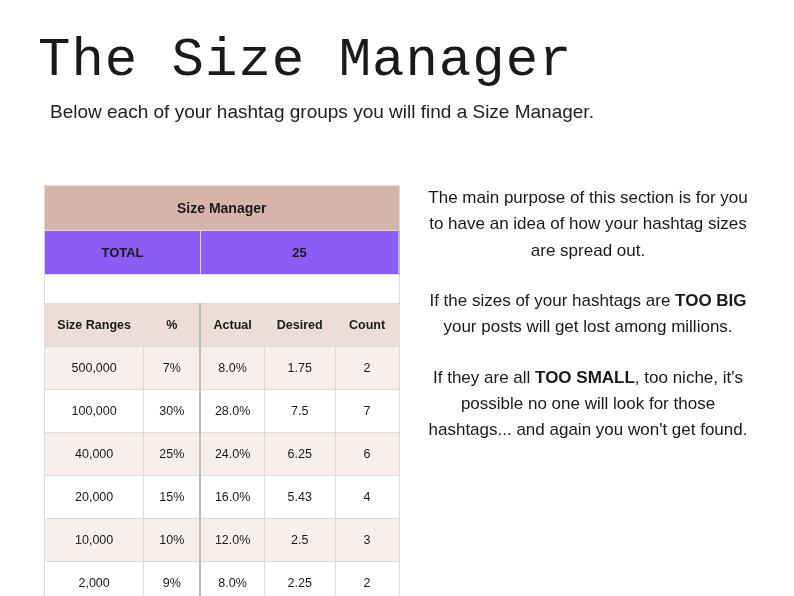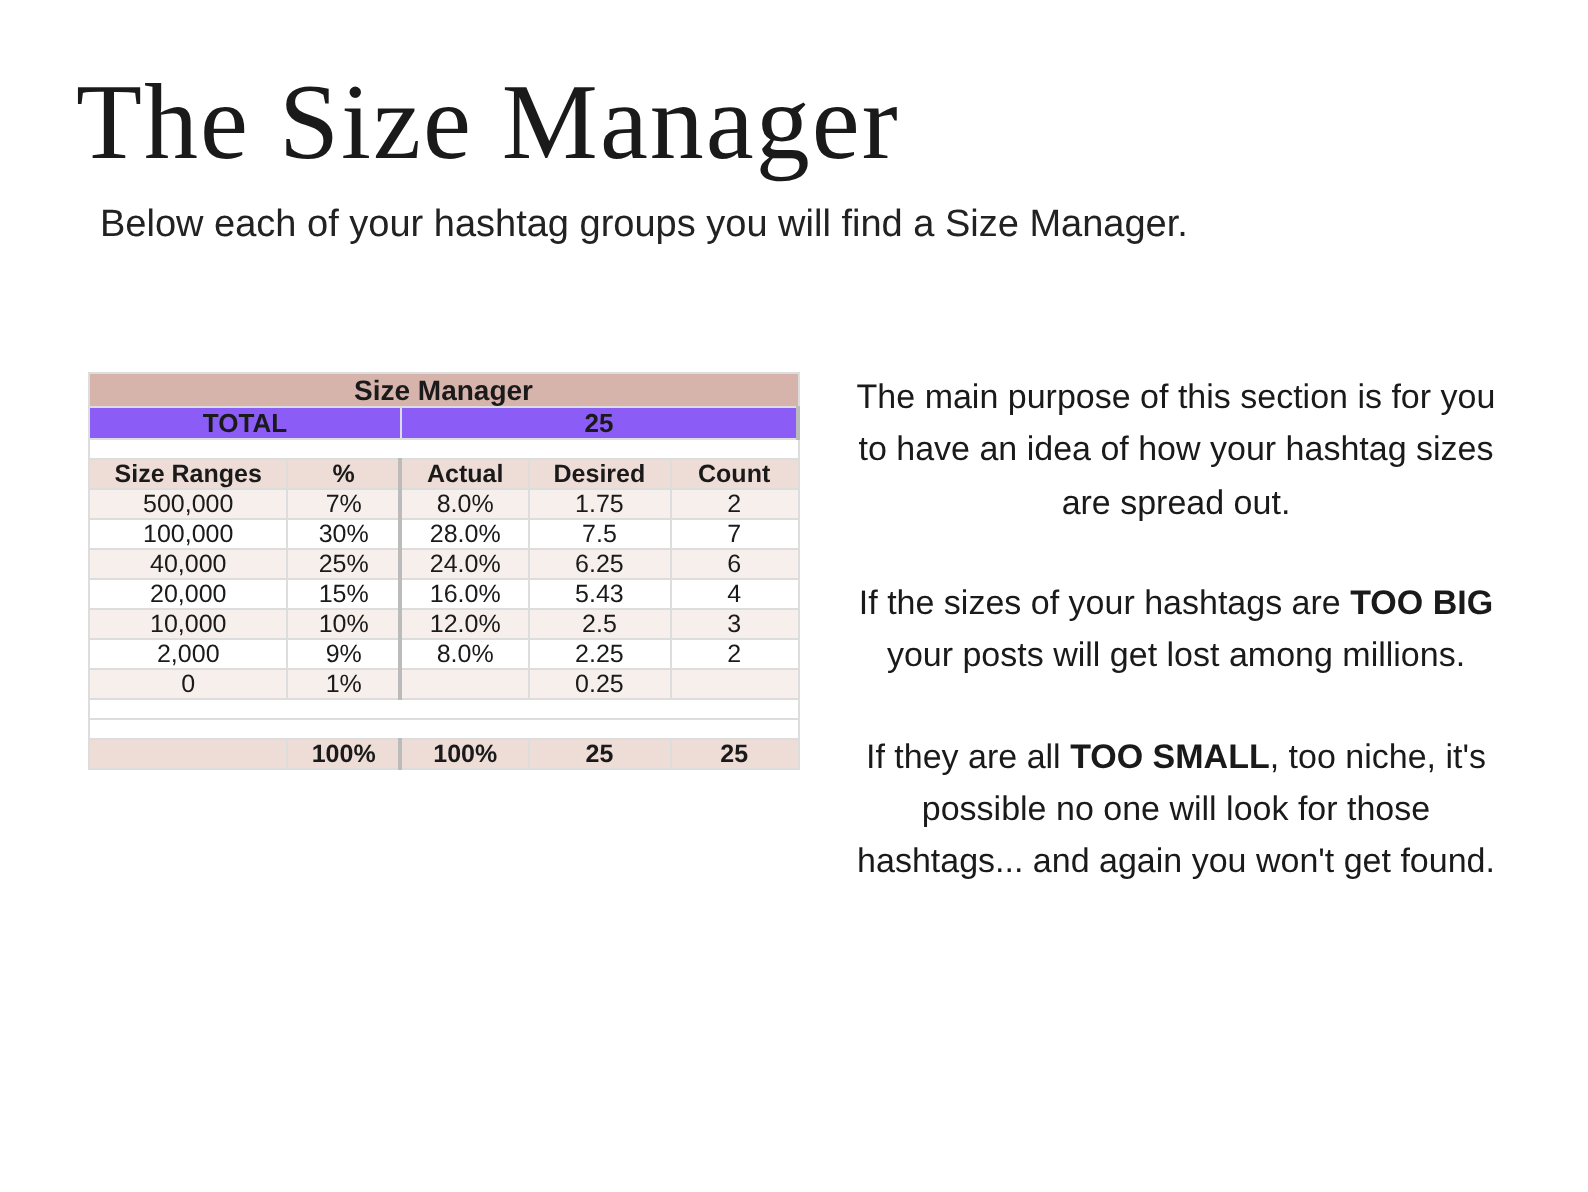--- a/index.html
+++ b/index.html
@@ -6,21 +6,21 @@
   body {
     width: 794px;
     height: 596px;
     background: #ffffff;
     font-family: "Segoe UI", Arial, sans-serif;
     color: #1a1a1a;
     padding: 30px 44px 30px 44px;
     overflow: hidden;
   }
   .title {
-    font-family: Liberation Serif, serif;
+    font-family: Liberation Mono, monospace;
     font-size: 54px;
     font-weight: 500;
     letter-spacing: 1px;
     margin-bottom: 10px;
     margin-left: -6px;
   }
   .subtitle {
     font-size: 19px;
     font-weight: 300;
     margin-left: 6px;
@@ -43,21 +43,21 @@
   }
   .right p { margin-bottom: 24px; }
   .right strong { font-weight: 700; }
 
   table {
     width: 100%;
     border-collapse: collapse;
     font-size: 12.5px;
     table-layout: fixed;
   }
-  td, th { border: 1px solid #ddd; text-align: center; padding: 0 2px; }
+  td, th { border: 1px solid #ddd; text-align: center; padding: 14px 2px; }
   .hd-title { background: #d6b4ac; font-weight: 700; font-size: 14px; }
   .hd-total { background: #8b5cf6; font-weight: 700; font-size: 13px; }
   .hd-cols  { background: #eedcd7; font-weight: 700; font-size: 12.5px; }
   .spacer td { background: #ffffff; height: 10px; border-left-color:#fff; border-right-color:#fff;}
   .spacer td:first-child{border-left:1px solid #ddd;}
   .spacer td:last-child{border-right:1px solid #ddd;}
   .alt1 { background: #ffffff; }
   .alt2 { background: #f6efeb; }
   .footer-row td { background: #eedcd7; font-weight: 700; }
   .col-sr { width: 28%; }

